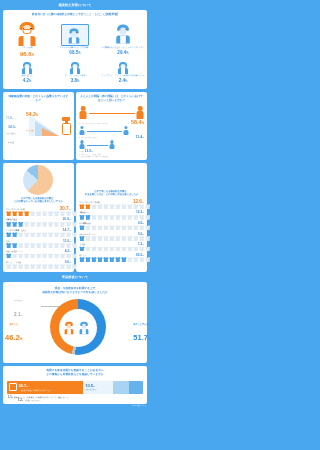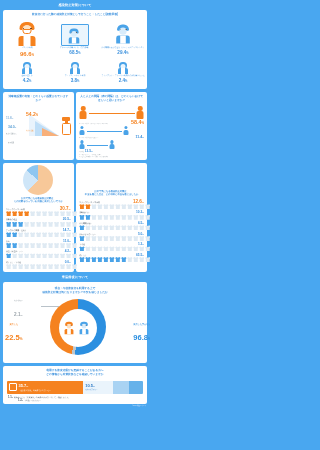--- a/index.html
+++ b/index.html
@@ -662,25 +662,25 @@
             <div class="p-face"></div>
           <div class="p-eye l"></div>
             <div class="p-eye r"></div>
           <div class="p-body"></div>
             <div class="p-shirt"></div>
         </div>
       </div>
 
       <div class="donut-lab left">
         <span class="cap orange">来店した</span>
-        <span class="v orange"><span>22.5</span><small>%</small></span>
+        <span class="v orange"><span>46.2</span><small>%</small></span>
       </div>
       <div class="donut-lab right">
         <span class="cap" style="color:#2b8fe0">来店した事がない</span>
-        <span class="v" style="color:#2b8fe0"><span>96.8</span><small>%</small></span>
+        <span class="v" style="color:#2b8fe0"><span>51.7</span><small>%</small></span>
       </div>
       <div class="donut-lab top">
         <span class="cap grey" style="font-size:1.7px">わからない</span>
         <span class="v grey"><span>2.1</span><small style="font-size:2.4px">%</small></span>
       </div>
       <div class="lead" style="left:38px;top:9px;width:18px;height:.5px;"></div>
     </div>
   </div>
 
   <div style="height:3px"></div>

